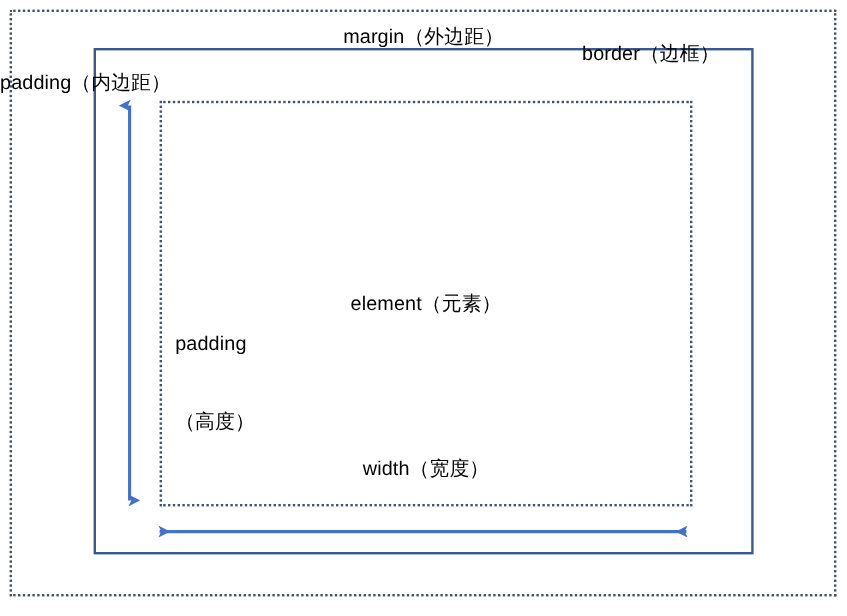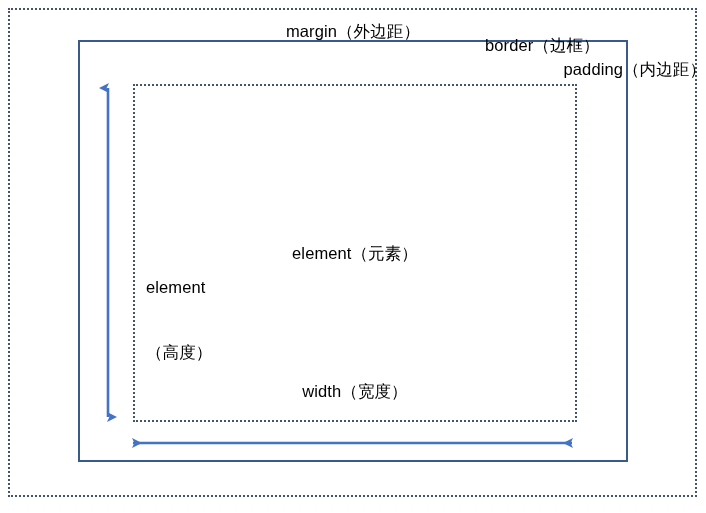--- a/index.html
+++ b/index.html
@@ -68,21 +68,21 @@
   }
   .label-border {
     left: 485px;
     top: 35px;
     text-align: right;
   }
   .label-padding {
     left: 0;
     top: 59px;
     width: 706px;
-    text-align: right;
+    text-align: left;
   }
   .label-height {
     left: 146px;
     top: 233px;
     text-align: left;
     line-height: 1.32;
   }
   .label-height span { display: block; }
   .label-element {
     left: 205px;
@@ -133,21 +133,21 @@
     <line x1="133" y1="443" x2="572" y2="443" stroke="#4472C4" stroke-width="2.6" marker-start="url(#arrowRight)" marker-end="url(#arrowRight)"></line>
   </svg>
 
   <div class="label label-margin">margin（外边距）</div>
 
   <div class="label label-border">border（边框）</div>
 
   <div class="label label-padding">padding（内边距）</div>
 
   <div class="label label-height">
-    <span>element</span>
+    <span>padding</span>
     <span>（高度）</span>
   </div>
 
   <div class="label label-element">element（元素）</div>
 
   <div class="label label-width">width（宽度）</div>
 
 </div>
 
 </body></html>

